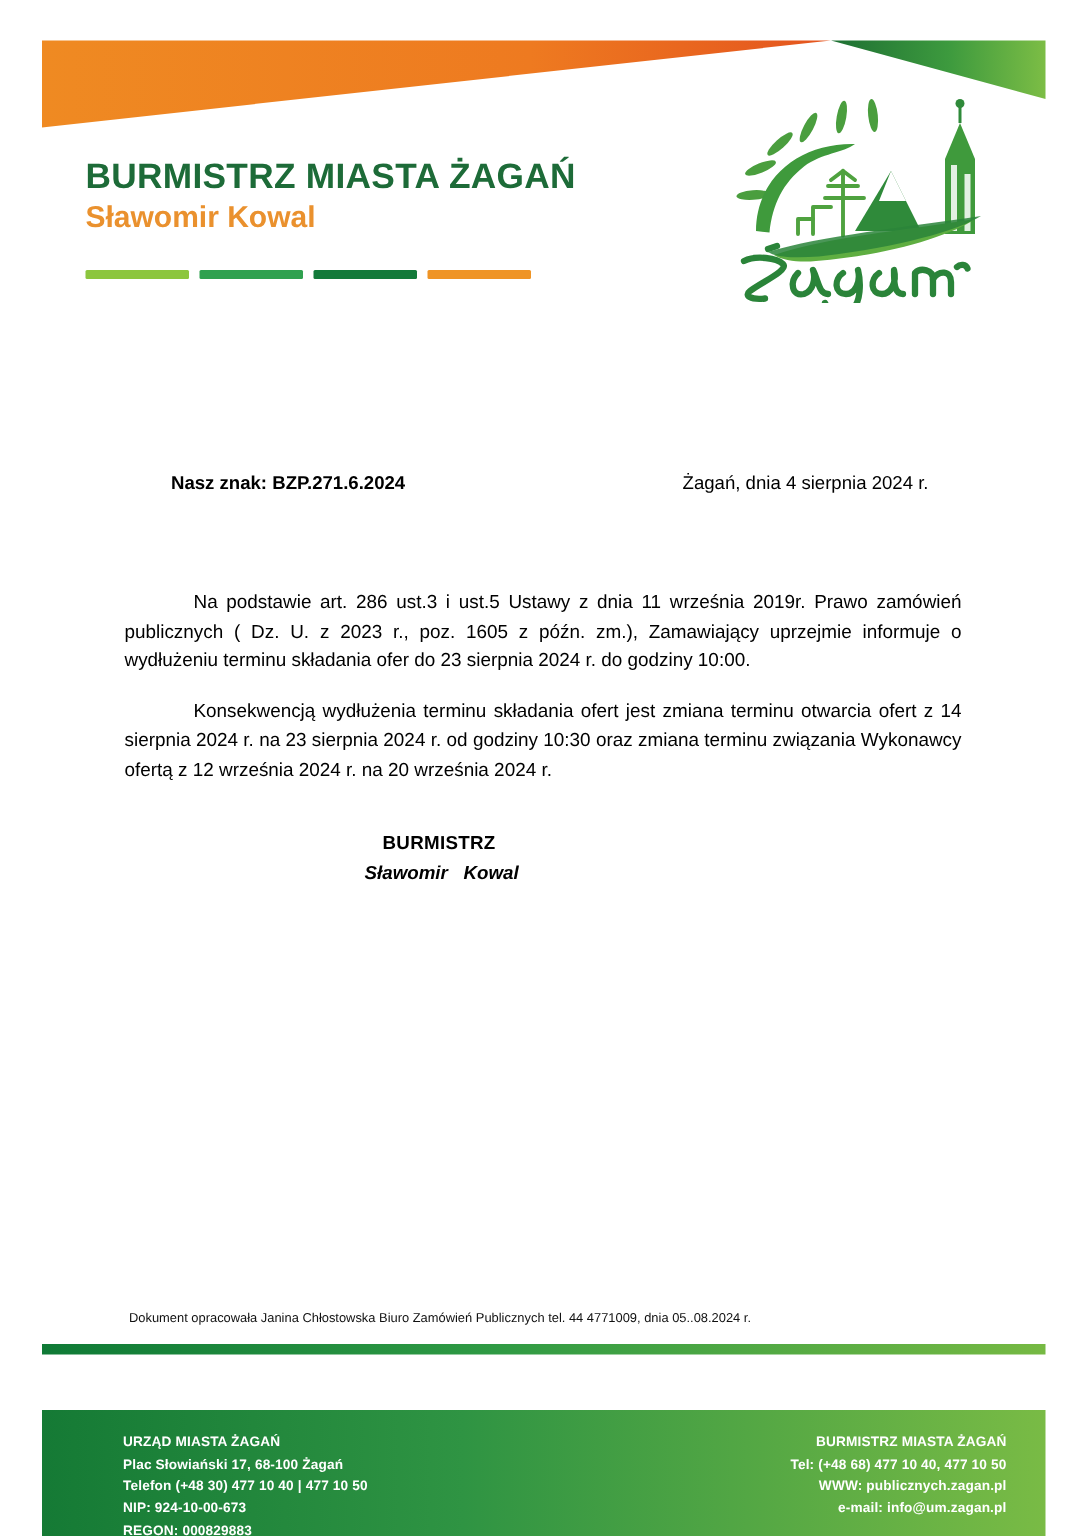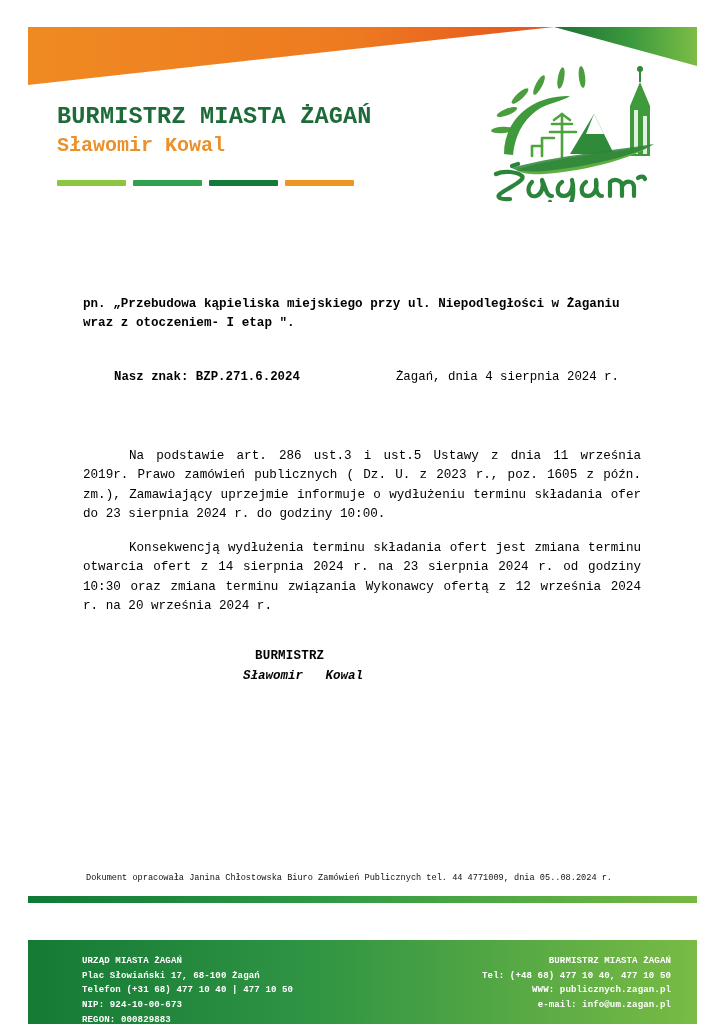--- a/index.html
+++ b/index.html
@@ -15,21 +15,20 @@
     font-family: "Liberation Sans", sans-serif;
     color: #000000;
     overflow: hidden;
   }
 
   
   .page {
     position: absolute;
     inset: 0;
     background: #ffffff;
-    font-family: Liberation Mono, monospace;
   }
 
   
   .header-band {
     position: absolute;
     left: 0;
     top: 0;
     width: 724px;
     height: 100px;
   }
@@ -271,21 +270,20 @@
         <path d="M128 134 L128 120 C132 116, 140 118, 140 124 L140 134"></path>
         <path d="M140 124 C144 118, 152 118, 152 126 L152 134"></path>
         <path d="M156 116 C158 114, 162 114, 163 117"></path>
       </g>
     </svg>
   </div>
 
   <div class="doc">
 
 
-    <div class="subject-block">pn. „Przebudowa kąpieliska miejskiego przy ul. Niepodległości    w Żaganiu wraz z otoczeniem- I etap ".</div>
 
     <div class="ref-row">
       <div class="ref-left">Nasz znak: BZP.271.6.2024</div>
       <div class="ref-right">Żagań, dnia 4 sierpnia  2024  r.</div>
     </div>
 
     <p class="para para-1">Na podstawie art. 286 ust.3 i ust.5  Ustawy z dnia 11 września 2019r. Prawo zamówień publicznych      (  Dz. U. z 2023 r., poz. 1605  z późn. zm.), Zamawiający uprzejmie informuje o wydłużeniu terminu składania ofer do 23 sierpnia 2024 r. do godziny 10:00.</p>
 
     <p class="para para-2">Konsekwencją wydłużenia terminu składania ofert jest zmiana terminu otwarcia ofert z 14 sierpnia 2024 r. na 23 sierpnia 2024 r. od godziny 10:30  oraz zmiana terminu związania Wykonawcy ofertą z 12 września 2024 r. na 20 września 2024 r.</p>
 
@@ -298,21 +296,21 @@
 
   <div class="prepared-by">Dokument opracowała Janina Chłostowska Biuro Zamówień Publicznych tel. 44 4771009,  dnia 05..08.2024 r.</div>
 
   <div class="footer-rule"></div>
 
   <div class="footer-band">
     <div class="footer-inner">
       <div class="footer-col left">
         <div>URZĄD MIASTA ŻAGAŃ</div>
         <div>Plac Słowiański 17, 68-100 Żagań</div>
-        <div>Telefon (+31 68) 477 10 40 | 477 10 50</div>
+        <div>Telefon (+48 30) 477 10 40 | 477 10 50</div>
         <div>NIP: 924-10-00-673</div>
         <div>REGON: 000829883</div>
       </div>
       <div class="footer-col right">
         <div>BURMISTRZ MIASTA ŻAGAŃ</div>
         <div>Tel: (+48 68) 477 10 40, 477 10 50</div>
         <div>WWW: publicznych.zagan.pl</div>
         <div>e-mail: info@um.zagan.pl</div>
       </div>
     </div>

